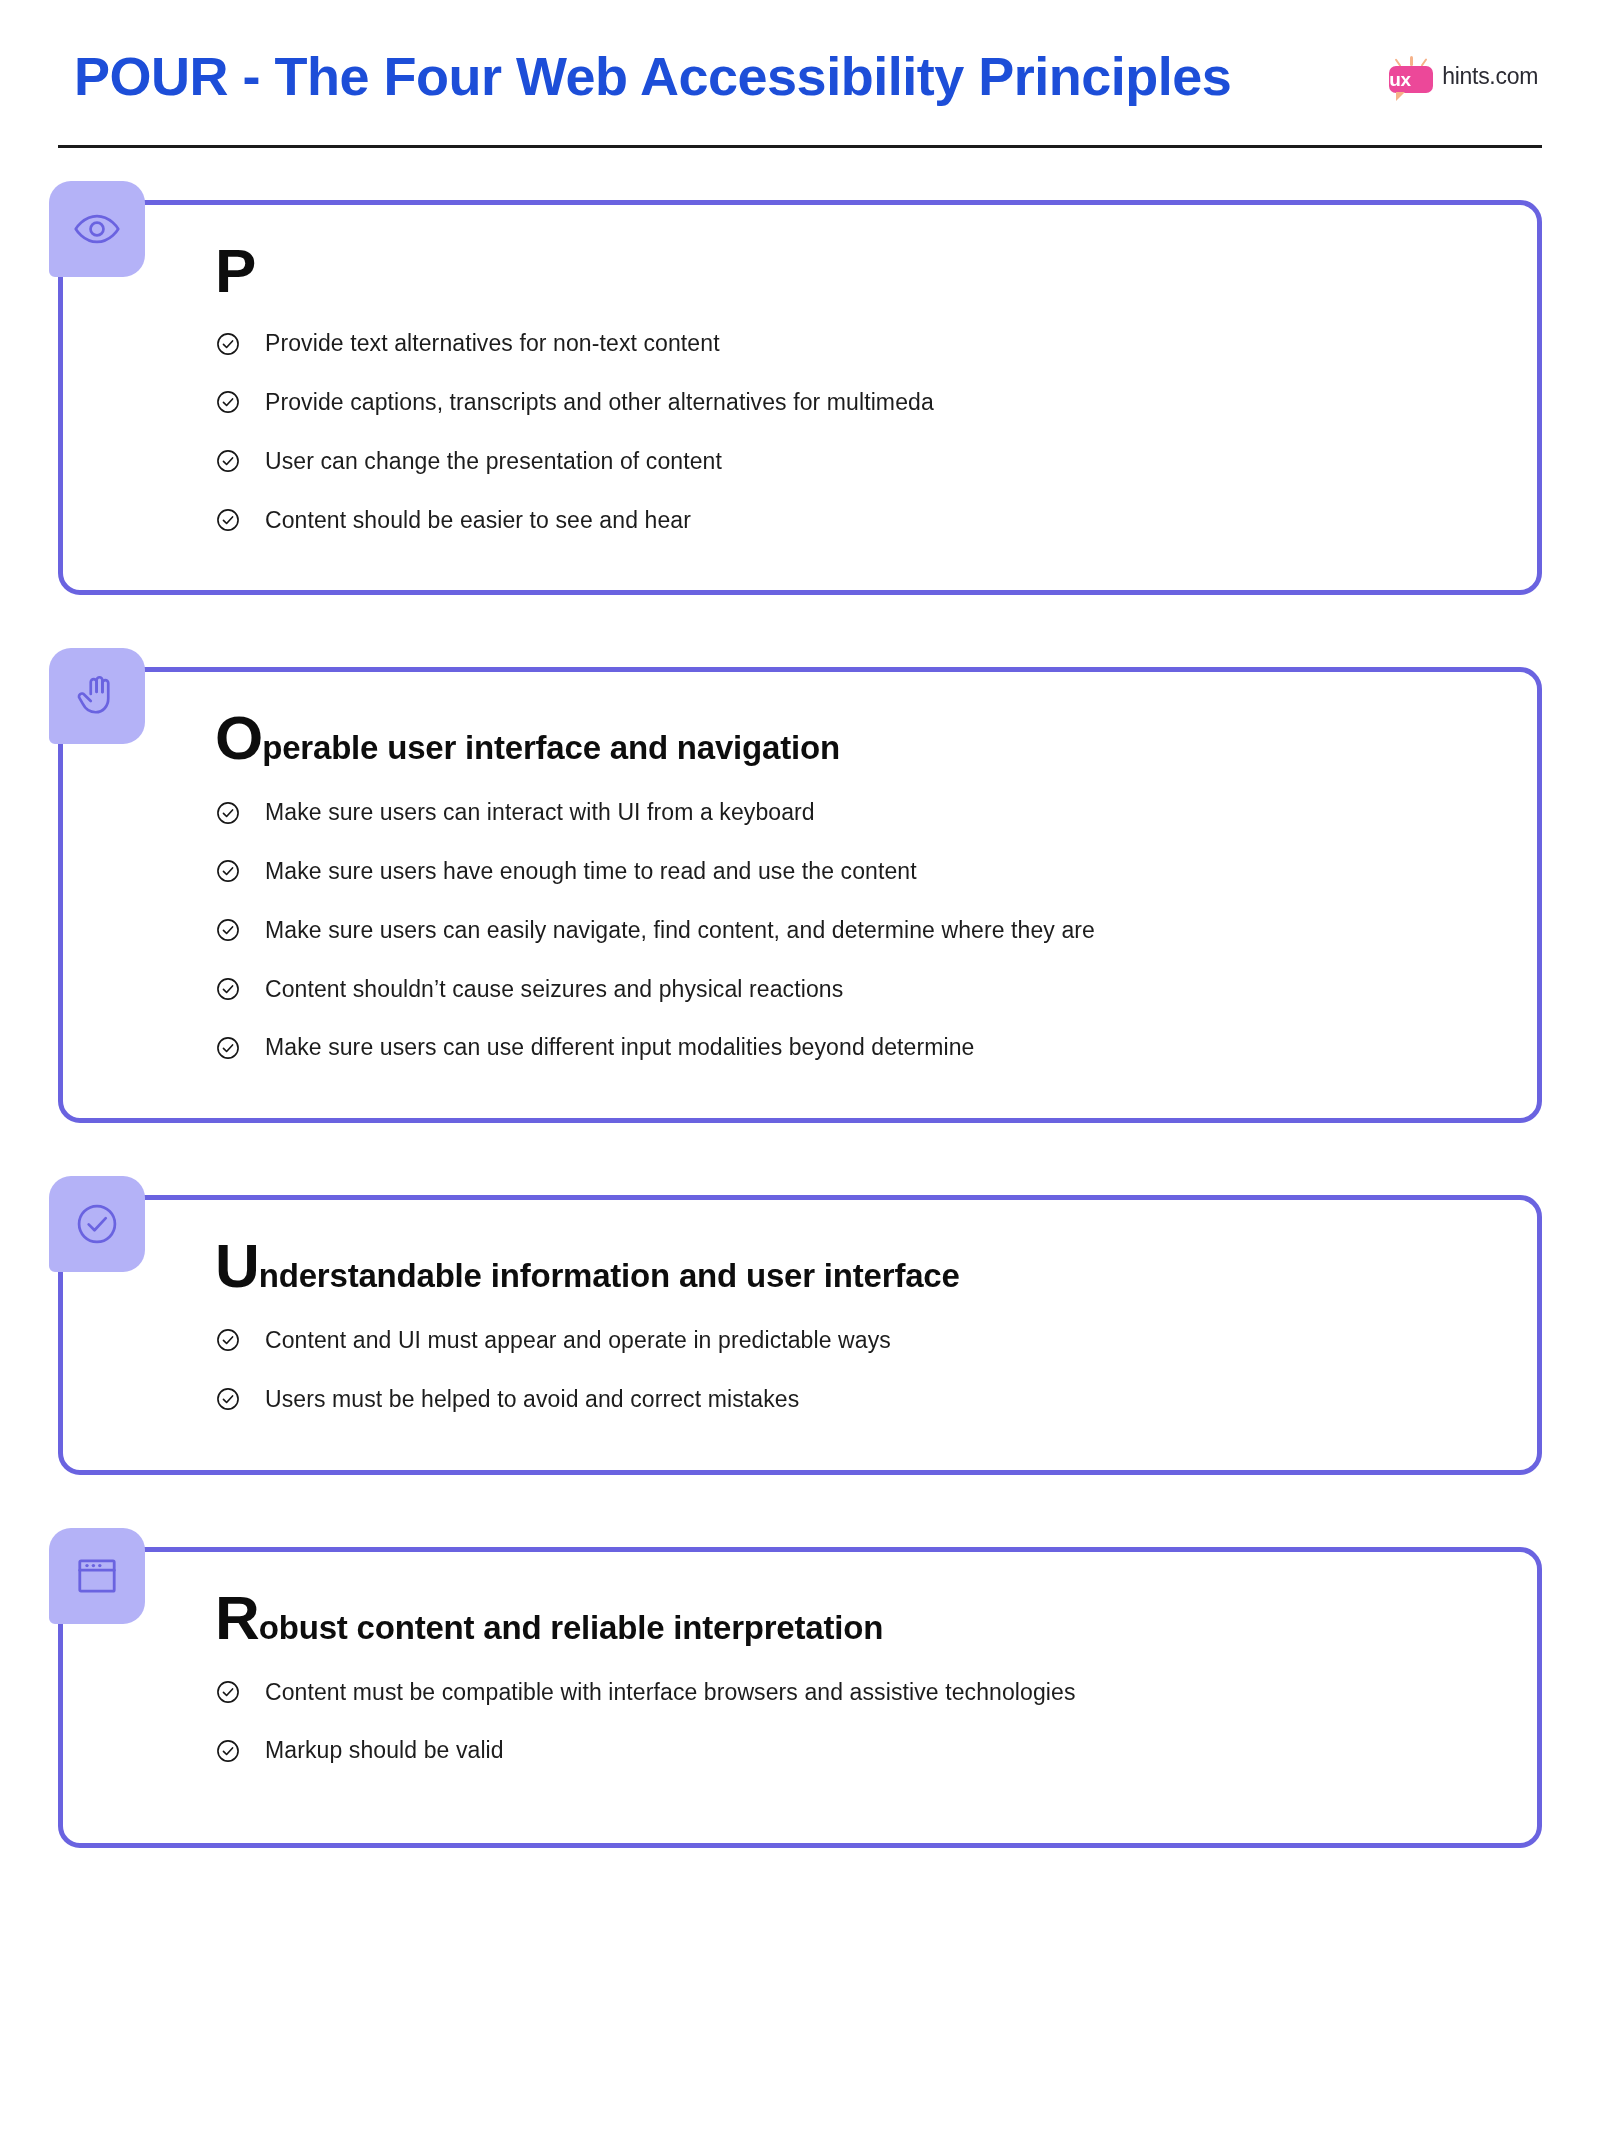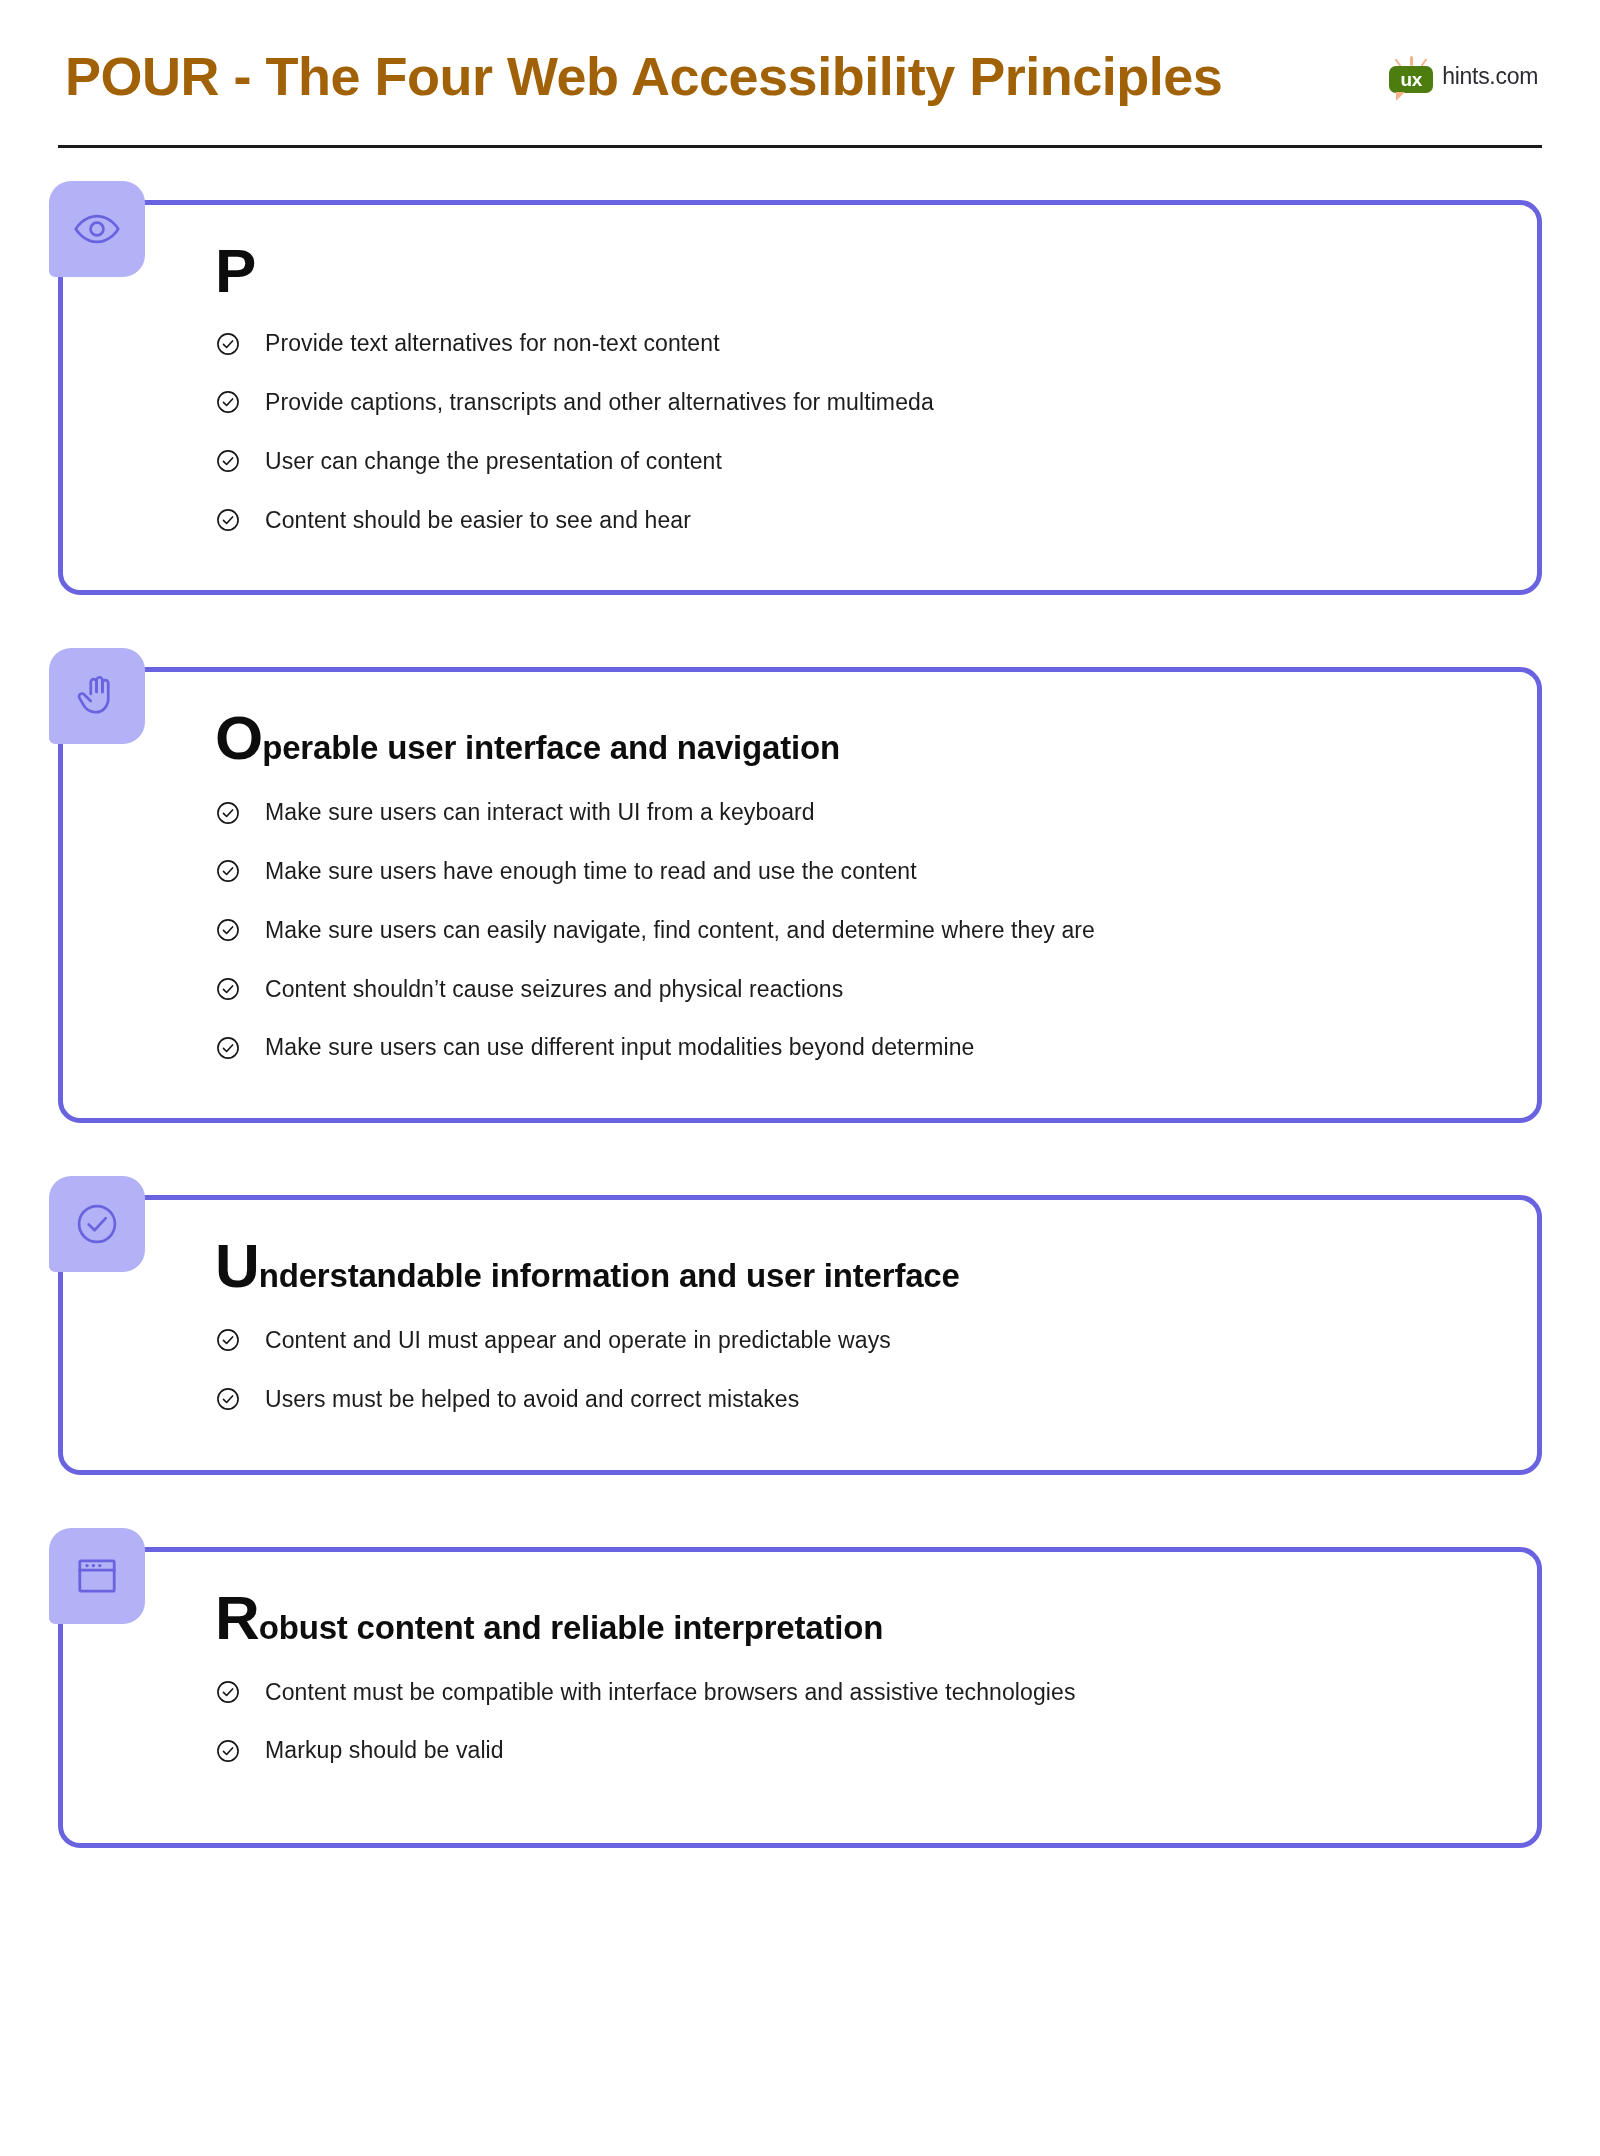--- a/index.html
+++ b/index.html
@@ -34,23 +34,23 @@
     align-items: center;
     justify-content: space-between;
     border-bottom: 3px solid #1b1b1b;
     box-sizing: border-box;
     padding-bottom: 8px;
   }
   .page-title {
     font-size: 54px;
     font-weight: 700;
     letter-spacing: -0.5px;
-    color: #a16207;
+    color: #1d4ed8;
     white-space: nowrap;
-    margin: 7px;
+    margin: 16px;
     padding-top: 14px;
   }
 
   .logo {
     display: flex;
     align-items: center;
     gap: 9px;
     padding-top: 16px;
     padding-right: 4px;
   }
@@ -58,25 +58,24 @@
     position: relative;
     width: 44px;
     height: 42px;
   }
   .logo-bubble {
     position: absolute;
     left: 0;
     top: 10px;
     width: 44px;
     height: 27px;
-    background: #4d7c0f;
+    background: #ec4899;
     border-radius: 7px;
     display: flex;
     align-items: center;
-    justify-content: center;
   }
   .logo-bubble::after {
     content: "";
     position: absolute;
     left: 7px;
     bottom: -8px;
     width: 0;
     height: 0;
     border-left: 9px solid #F6B289;
     border-bottom: 9px solid transparent;

